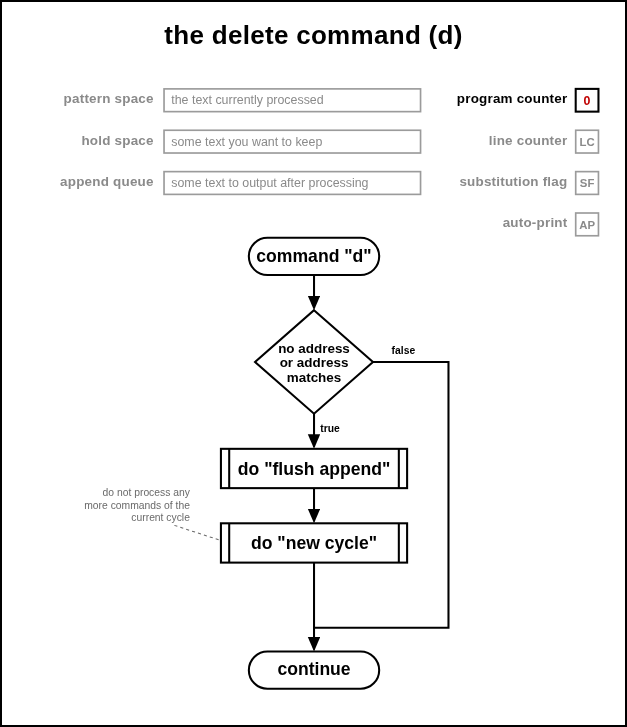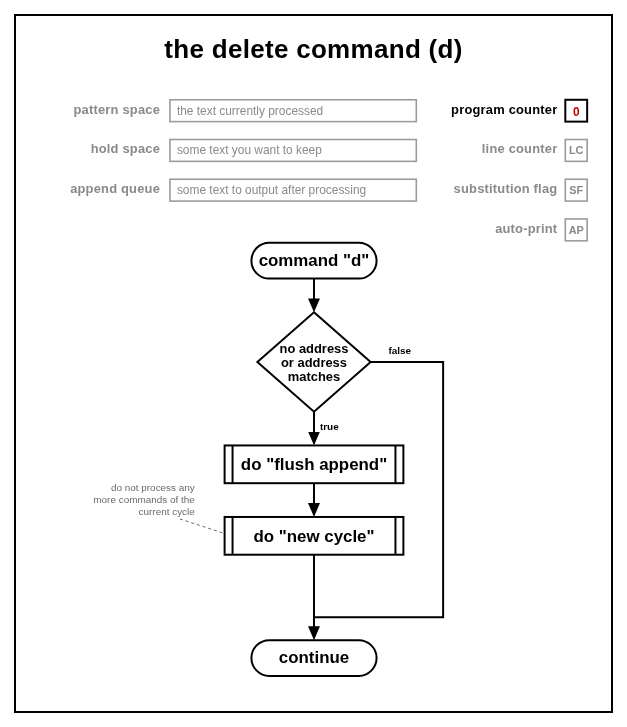--- a/index.html
+++ b/index.html
@@ -4,21 +4,20 @@
 <style>
   html, body {
     margin: 0;
     padding: 0;
     background: #fff;
   }
   .page {
     box-sizing: border-box;
     width: 627px;
     height: 727px;
-    padding: 14px;
     background: #fff;
     border-radius: 30px;
   }
   .frame {
     box-sizing: border-box;
     width: 100%;
     height: 100%;
     border: 2px solid #000;
     position: relative;
     font-family: "Helvetica Neue", Helvetica, Arial, sans-serif;

